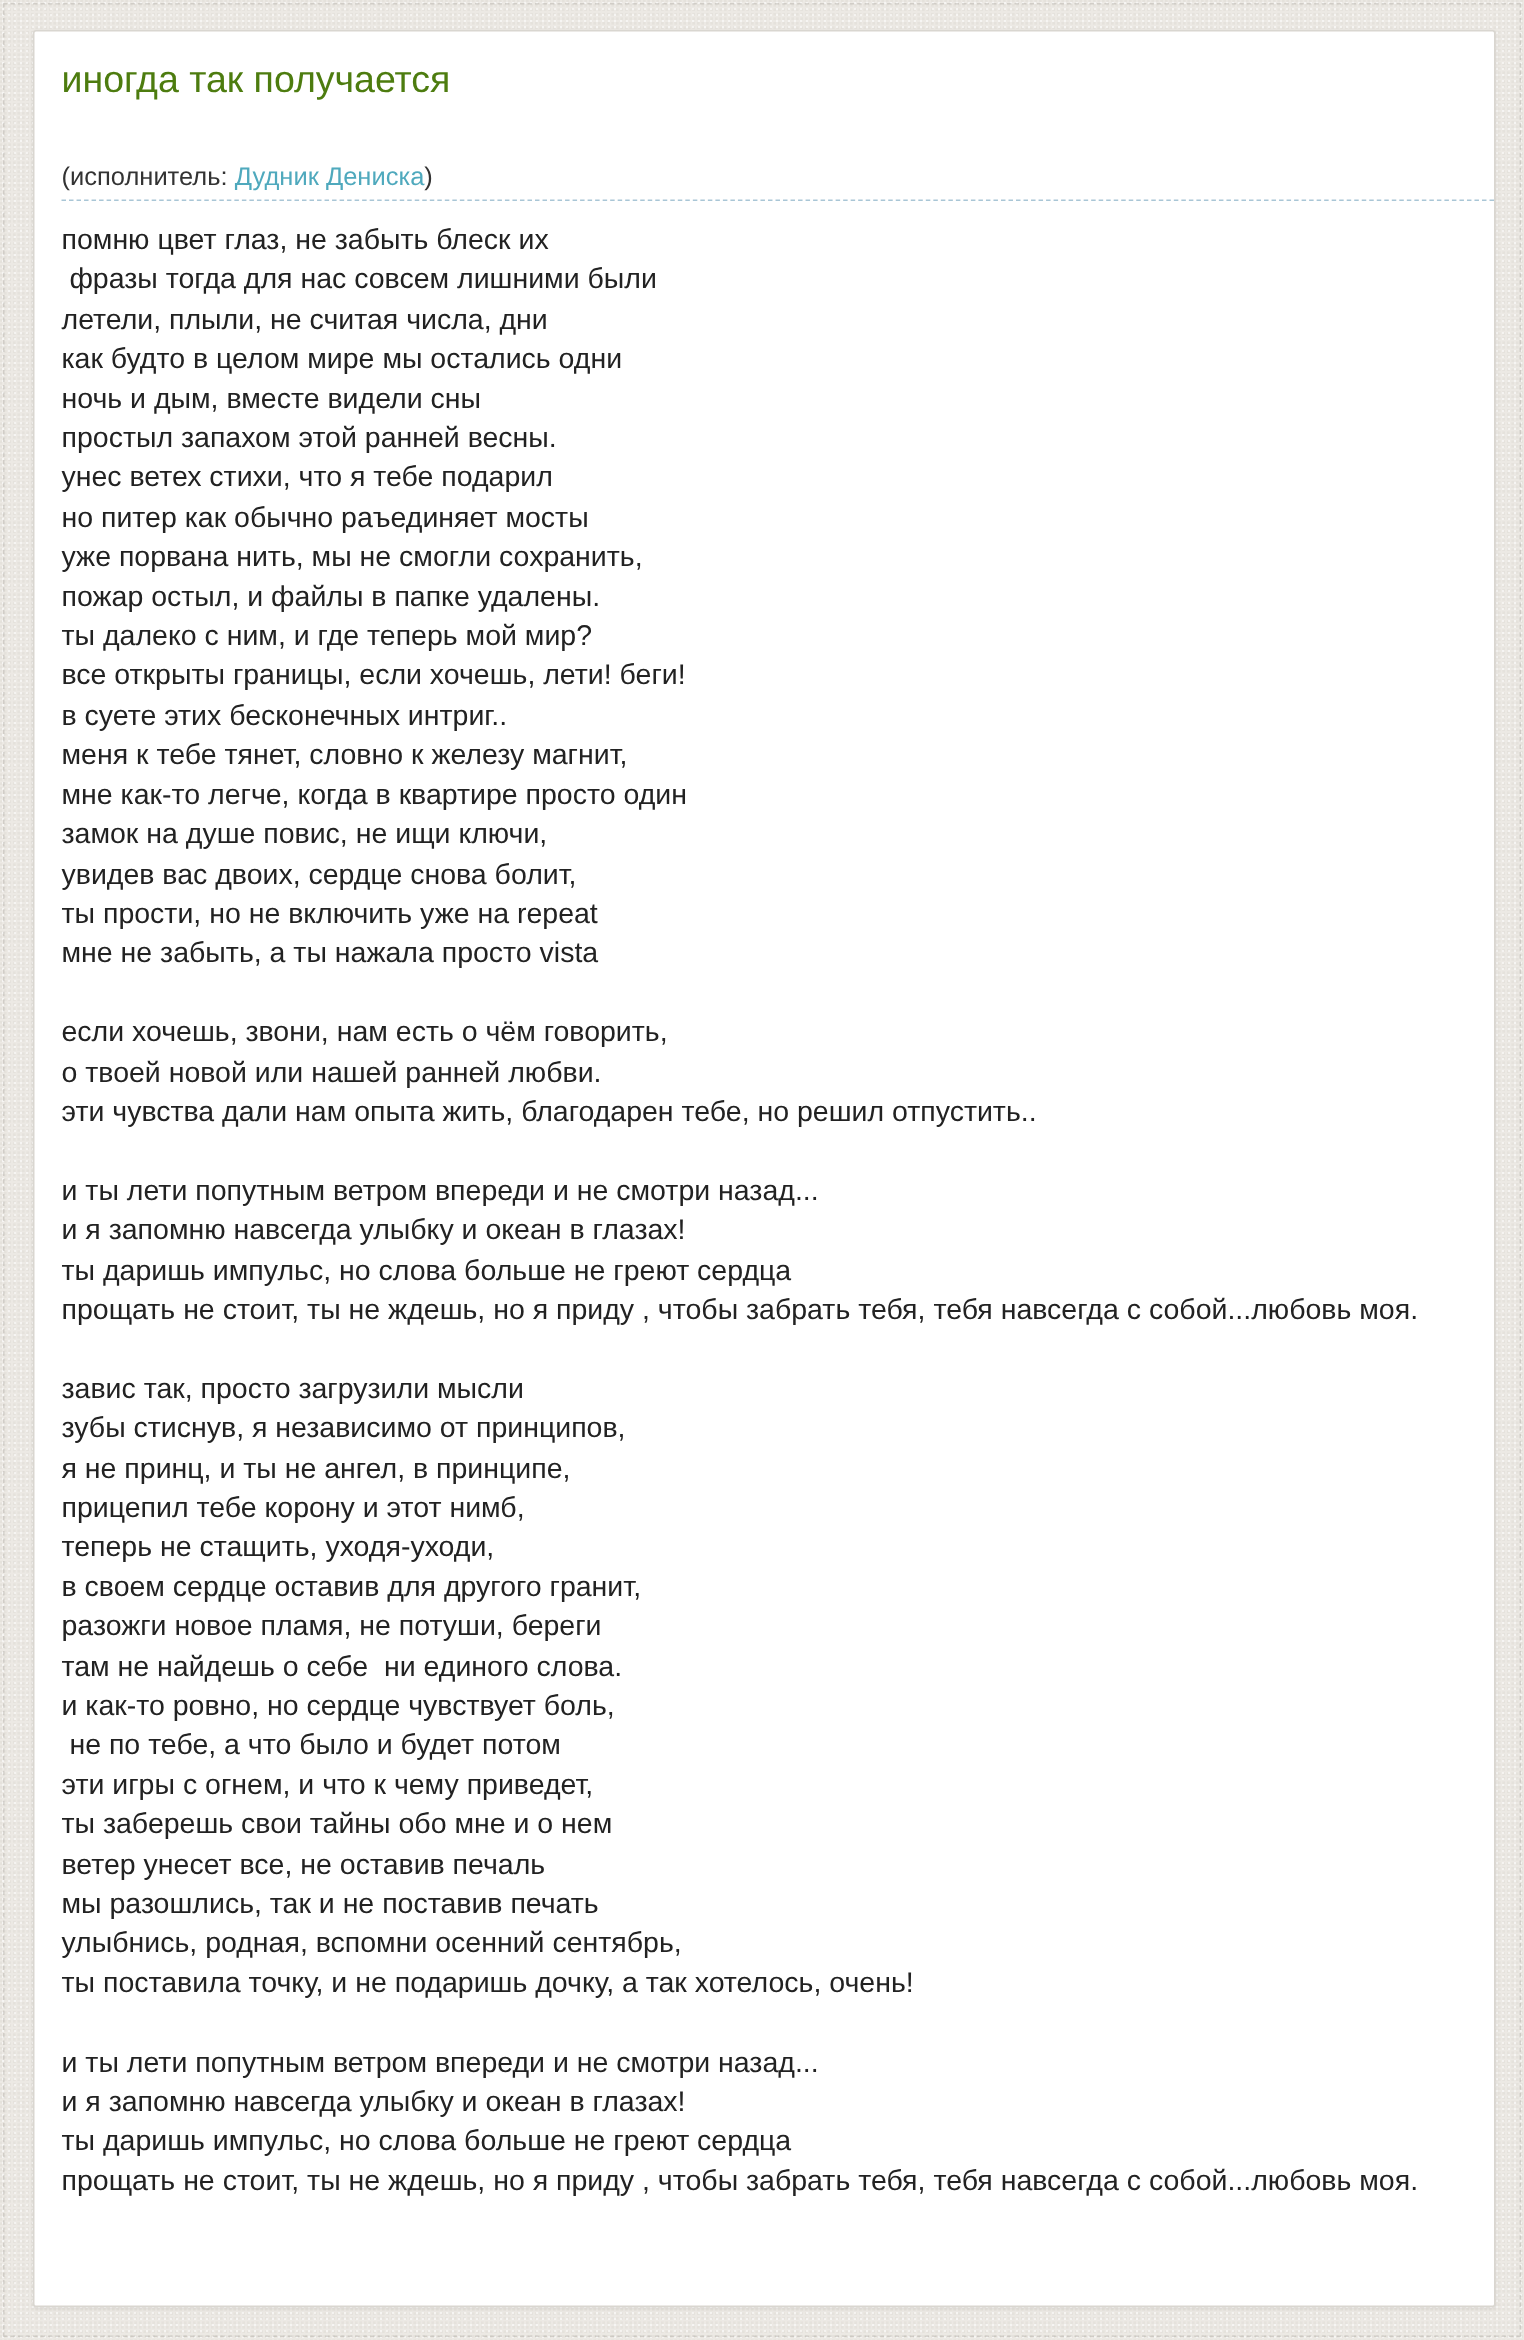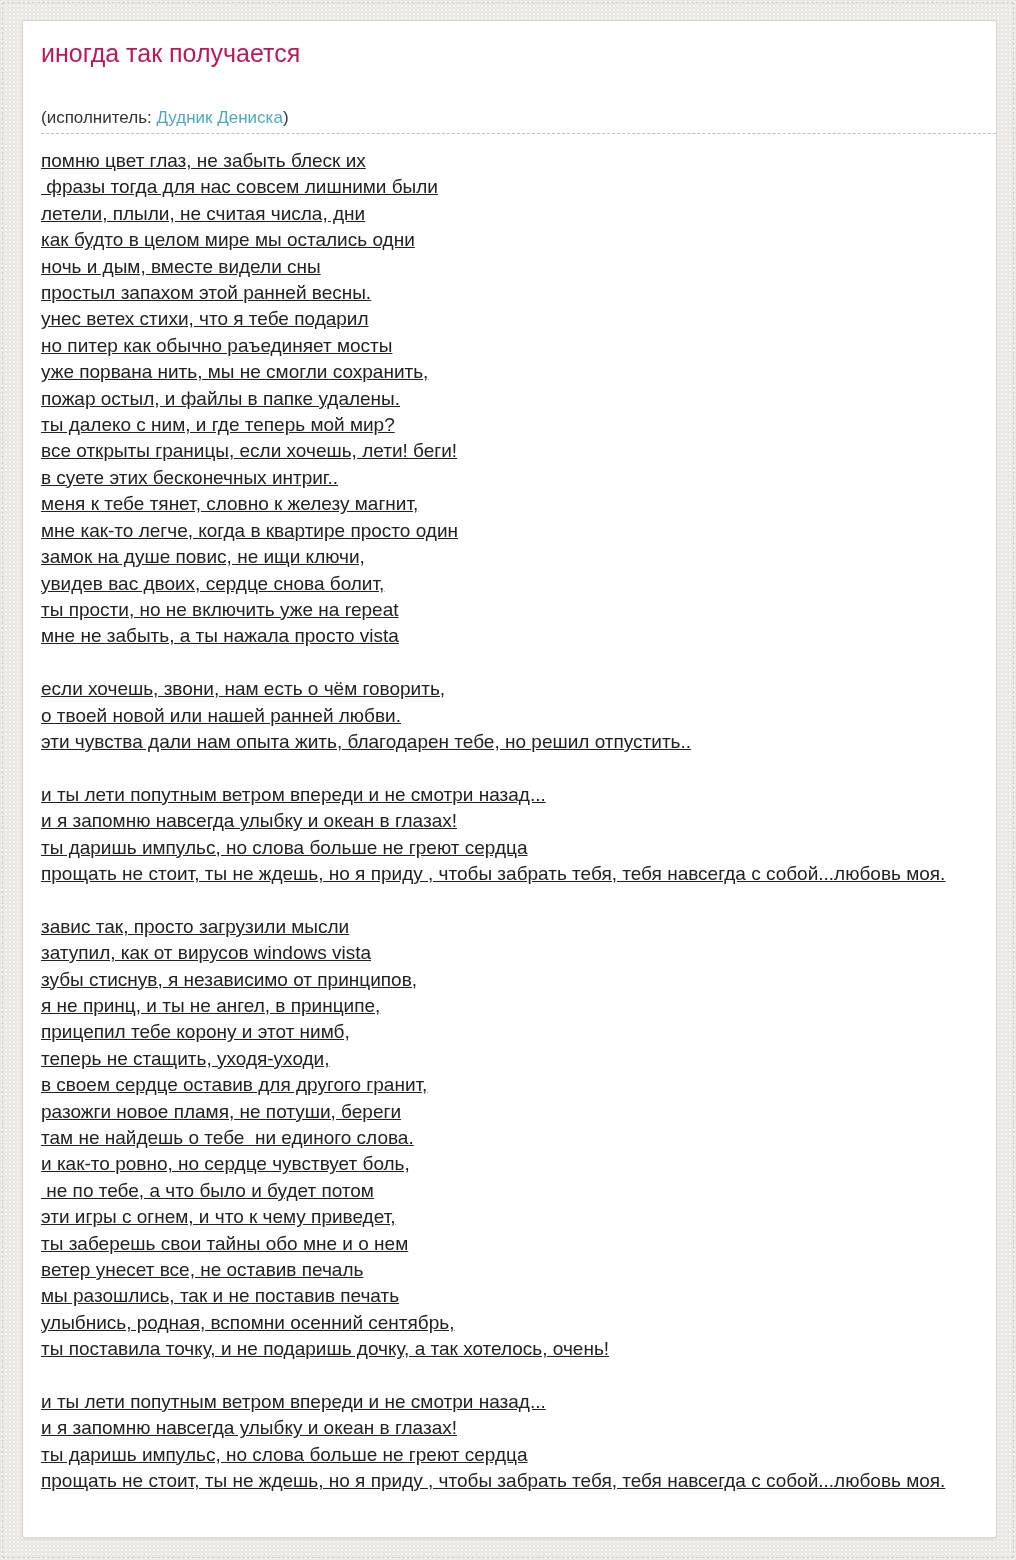--- a/index.html
+++ b/index.html
@@ -29,21 +29,21 @@
     border: 1px solid #d9d6d0;
     border-radius: 2px;
     box-shadow: 0 1px 3px rgba(0,0,0,0.07);
     padding: 19px 0 0 18px;
     overflow: hidden;
   }
   .song-title {
     font-size: 25px;
     line-height: 27px;
     font-weight: 500;
-    color: #be185d;
+    color: #4d7c0f;
     margin-bottom: 5px;
     white-space: pre;
   }
   .artist-line {
     font-size: 17px;
     line-height: 21px;
     color: #333333;
     white-space: pre;
     margin-top: 40px;
   }
@@ -54,21 +54,20 @@
   }
   .header-separator {
     height: 6px;
     margin-right: 0;
     border-bottom: 1px dashed #a9c6d6;
   }
   .lyrics {
     margin-top: 14px;
     color: #222222;
     font-size: 19px;
-    text-decoration: underline;
   }
   .line {
     line-height: 26.4px;
     min-height: 26.4px;
     white-space: pre;
   }
 </style>
 </head>
 <body>
 
@@ -105,28 +104,27 @@
       <div class="line">если хочешь, звони, нам есть о чём говорить,</div>
       <div class="line">о твоей новой или нашей ранней любви.</div>
       <div class="line">эти чувства дали нам опыта жить, благодарен тебе, но решил отпустить..</div>
       <div class="line"></div>
       <div class="line">и ты лети попутным ветром впереди и не смотри назад...</div>
       <div class="line">и я запомню навсегда улыбку и океан в глазах!</div>
       <div class="line">ты даришь импульс, но слова больше не греют сердца</div>
       <div class="line">прощать не стоит, ты не ждешь, но я приду , чтобы забрать тебя, тебя навсегда с собой...любовь моя.</div>
       <div class="line"></div>
       <div class="line">завис так, просто загрузили мысли</div>
-      <div class="line">затупил, как от вирусов windows vista</div>
       <div class="line">зубы стиснув, я независимо от принципов,</div>
       <div class="line">я не принц, и ты не ангел, в принципе,</div>
       <div class="line">прицепил тебе корону и этот нимб,</div>
       <div class="line">теперь не стащить, уходя-уходи,</div>
       <div class="line">в своем сердце оставив для другого гранит,</div>
       <div class="line">разожги новое пламя, не потуши, береги</div>
-      <div class="line">там не найдешь о тебе  ни единого слова.</div>
+      <div class="line">там не найдешь о себе  ни единого слова.</div>
       <div class="line">и как-то ровно, но сердце чувствует боль,</div>
       <div class="line"> не по тебе, а что было и будет потом</div>
       <div class="line">эти игры с огнем, и что к чему приведет,</div>
       <div class="line">ты заберешь свои тайны обо мне и о нем</div>
       <div class="line">ветер унесет все, не оставив печаль</div>
       <div class="line">мы разошлись, так и не поставив печать</div>
       <div class="line">улыбнись, родная, вспомни осенний сентябрь,</div>
       <div class="line">ты поставила точку, и не подаришь дочку, а так хотелось, очень!</div>
       <div class="line"></div>
       <div class="line">и ты лети попутным ветром впереди и не смотри назад...</div>

